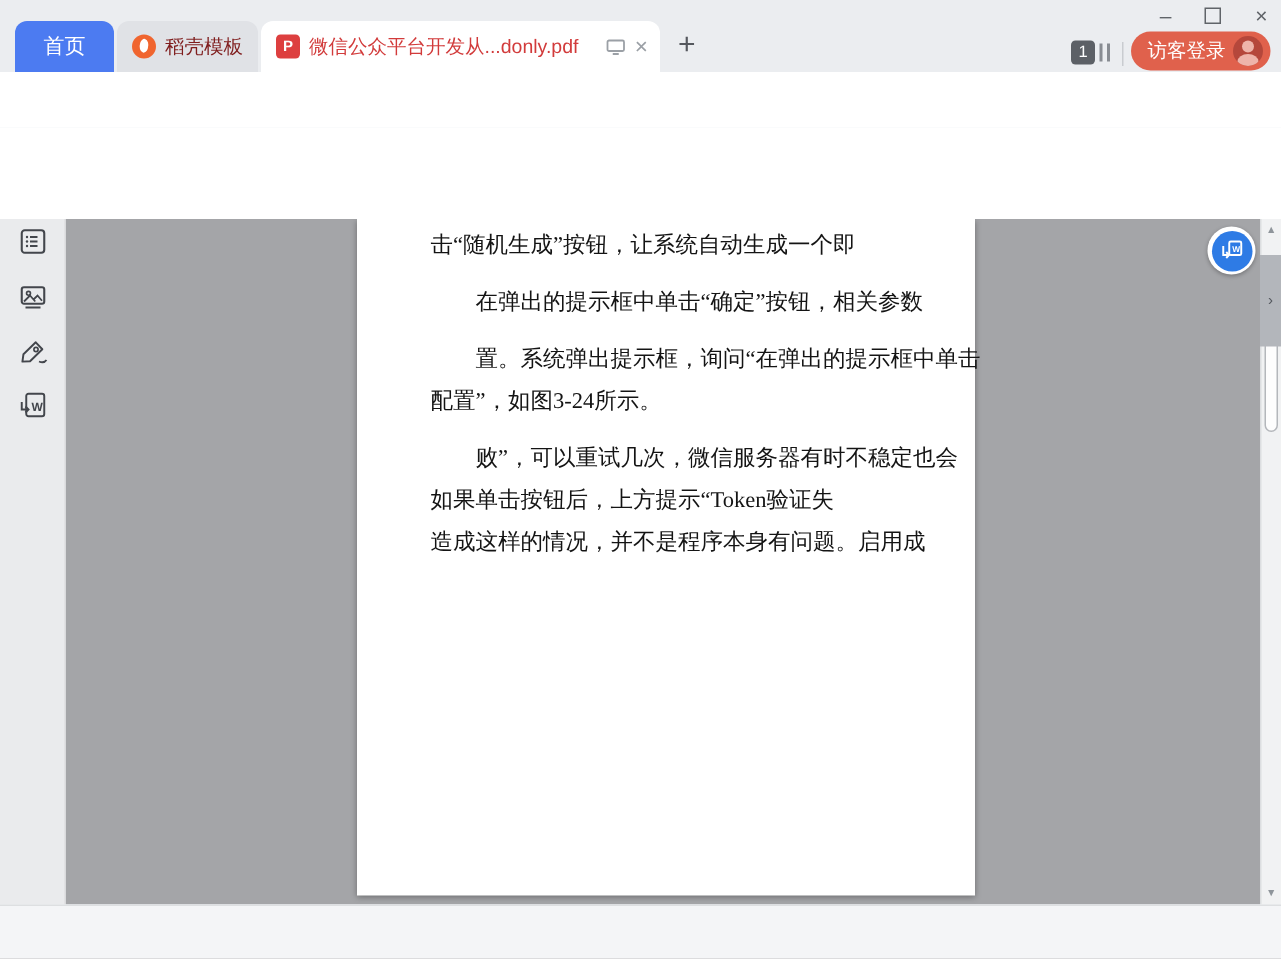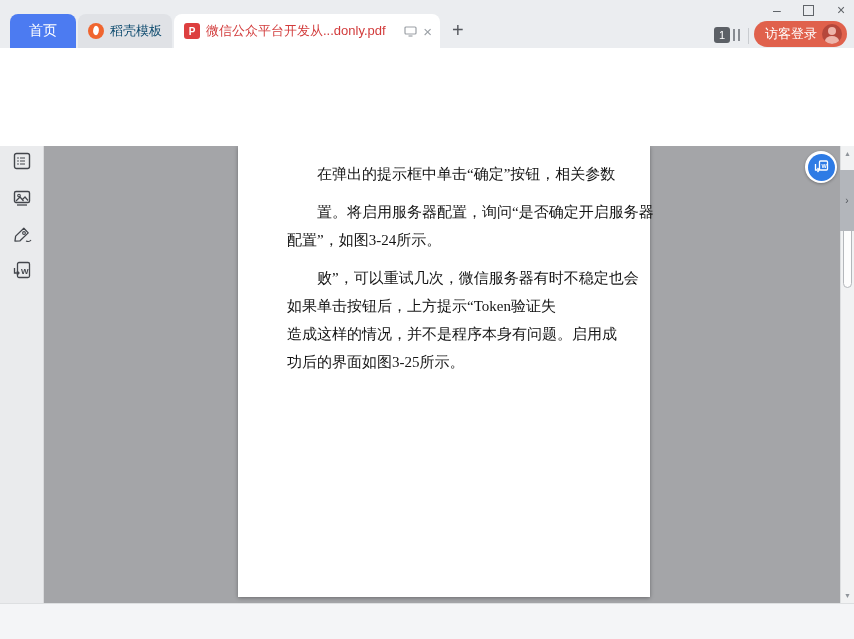--- a/index.html
+++ b/index.html
@@ -5,21 +5,21 @@
   * { margin:0; padding:0; box-sizing:border-box; }
   html,body { width:854px; height:639px; overflow:hidden; }
   body { font-family:"Liberation Sans","DejaVu Sans",sans-serif; }
   .app { position:relative; width:854px; height:639px; background:#ebedf0; overflow:hidden; }
   .abs { position:absolute; }
 
   
   .titlebar { position:absolute; left:0; top:0; width:854px; height:48px; background:#ebedf0; }
   .tab { position:absolute; top:14px; height:34px; border-radius:8px 8px 0 0; display:flex; align-items:center; font-size:13px; }
   .tab-home { left:10px; width:66px; background:#4c7bf1; color:#fff; justify-content:center; font-size:14px; }
-  .tab-docer { left:78px; width:94px; background:#e0e2e6; color:#0c4a6e; padding-left:10px; gap:6px; }
+  .tab-docer { left:78px; width:94px; background:#e0e2e6; color:#7f1d1d; padding-left:10px; gap:6px; }
   .docer-ico { width:16px; height:16px; border-radius:50%; background:#f0652f; position:relative; flex:none; }
   .docer-ico::after { content:""; position:absolute; left:5px; top:3px; width:6px; height:9px; background:#fff; border-radius:60% 100% 60% 100%; transform:rotate(18deg); }
   .tab-doc { left:174px; width:266px; background:#fff; color:#d23b3b; padding:0 8px 0 10px; gap:6px; }
   .pdf-ico { width:16px; height:16px; border-radius:3px; background:#dd3f3f; color:#fff; font-size:10px; font-weight:bold; display:flex; align-items:center; justify-content:center; flex:none; }
   .tab-doc-title { white-space:nowrap; overflow:hidden; flex:1; }
   .tab-gray { color:#9ba0a6; }
   .newtab { left:452px; top:20px; font-size:20px; color:#55585e; line-height:20px; position:absolute; cursor:default; }
   .winctl { position:absolute; top:2px; color:#606469; font-size:14px; width:22px; text-align:center; }
   .win-max { top:5px; width:11px; height:11px; border:1.3px solid #606469; }
   .badge1 { position:absolute; left:714px; top:27px; width:16px; height:16px; background:#5c6066; color:#fff; font-size:11px; border-radius:3px; display:flex; align-items:center; justify-content:center; }
@@ -351,33 +351,33 @@
           <path d="M1.5 7v5h4" fill="none" stroke="#43464c" stroke-width="1.3"></path>
           <path d="M4 10l2 2-2 2" fill="none" stroke="#43464c" stroke-width="1.3"></path>
         </svg>
     </div>
   </div>
 
   <div class="docarea">
     <div class="page">
       <div class="page-text">
           <div class="para">
+            <div class="dline">击“随机生成”按钮，让系统自动生成一个即</div>
           </div>
           <div class="para indent">
             <div class="dline">在弹出的提示框中单击“确定”按钮，相关参数</div>
           </div>
           <div class="para indent">
-            <div class="dline">置。将启用服务器配置，询问“是否确定开启服务器</div>
+            <div class="dline">置。系统弹出提示框，询问“在弹出的提示框中单击</div>
             <div class="dline">配置”，如图3-24所示。</div>
           </div>
           <div class="para indent">
             <div class="dline">败”，可以重试几次，微信服务器有时不稳定也会</div>
             <div class="dline">如果单击按钮后，上方提示“Token验证失</div>
             <div class="dline">造成这样的情况，并不是程序本身有问题。启用成</div>
-            <div class="dline">功后的界面如图3-25所示。</div>
           </div>
         </div>
     </div>
     <div class="floatbtn">
       <div class="floatbtn-inner">
         <svg width="15" height="14" viewBox="0 0 15 14">
             <rect x="5.5" y="1" width="8" height="9" rx="1" fill="none" stroke="#fff" stroke-width="1.3"></rect>
             <text x="7.5" y="8" font-size="5.5" fill="#fff" font-weight="bold">W</text>
             <path d="M1.5 4v6h3" fill="none" stroke="#fff" stroke-width="1.3"></path>
             <path d="M3.5 8l1.8 2-1.8 2" fill="none" stroke="#fff" stroke-width="1.3"></path>

